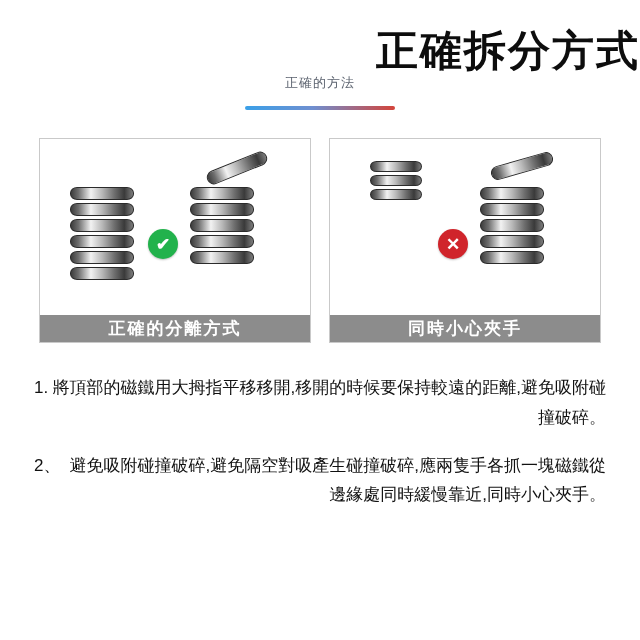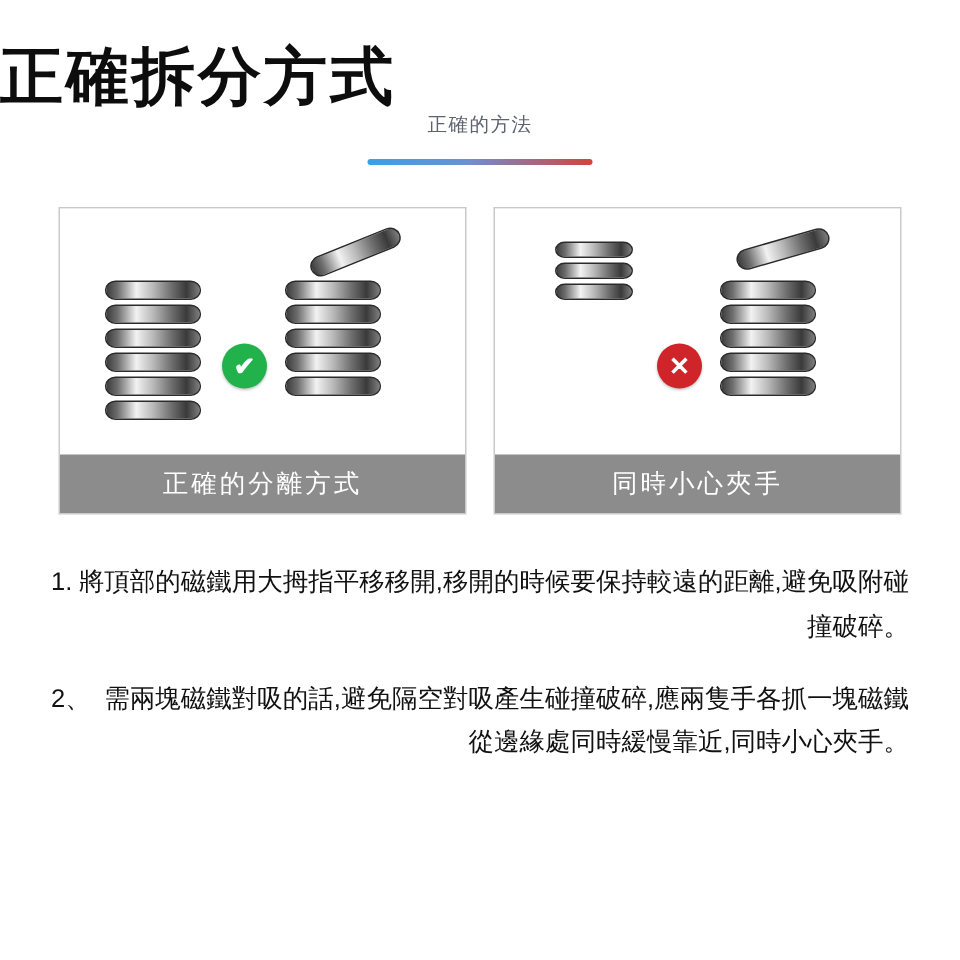--- a/index.html
+++ b/index.html
@@ -17,21 +17,21 @@
 
   .page {
     position: relative;
     width: 640px;
     height: 640px;
     box-sizing: border-box;
   }
 
   
   .title {
-    text-align: left;
+    text-align: right;
     font-size: 42px;
     font-weight: bold;
     letter-spacing: 2px;
     color: #0d0d0d;
     margin-top: 28px;
     line-height: 1.1;
   }
   .subtitle {
     text-align: center;
     font-size: 13px;
@@ -70,28 +70,29 @@
     position: relative;
     height: 160px;
     width: 100%;
     background: #ffffff;
   }
   .panel-caption {
     position: absolute;
     left: 0;
     right: 0;
     bottom: 0;
-    height: 39px;
+    height: 27px;
     background: #8c8c8c;
     color: #ffffff;
     display: flex;
     align-items: center;
     justify-content: center;
     font-size: 17px;
     letter-spacing: 2px;
+    font-weight: bold;
   }
 
   
   .stack {
     position: absolute;
     display: flex;
     flex-direction: column;
     gap: 3px;
   }
   .disc {
@@ -216,17 +217,17 @@
 
   </div>
 
   <div class="notes">
     <div class="note">
       <span class="note-num">1.</span>
       <span class="note-text">將頂部的磁鐵用大拇指平移移開,移開的時候要保持較遠的距離,避免吸附碰撞破碎。</span>
     </div>
     <div class="note">
       <span class="note-num">2、</span>
-      <span class="note-text">需兩塊磁鐵對吸的話,避免隔空對吸產生碰撞破碎,應兩隻手各抓一塊磁鐵從邊緣處同時緩慢靠近,同時小心夾手。</span>
+      <span class="note-text">避免吸附碰撞破碎,避免隔空對吸產生碰撞破碎,應兩隻手各抓一塊磁鐵從邊緣處同時緩慢靠近,同時小心夾手。</span>
     </div>
   </div>
 
 </div>
 
 </body></html>

